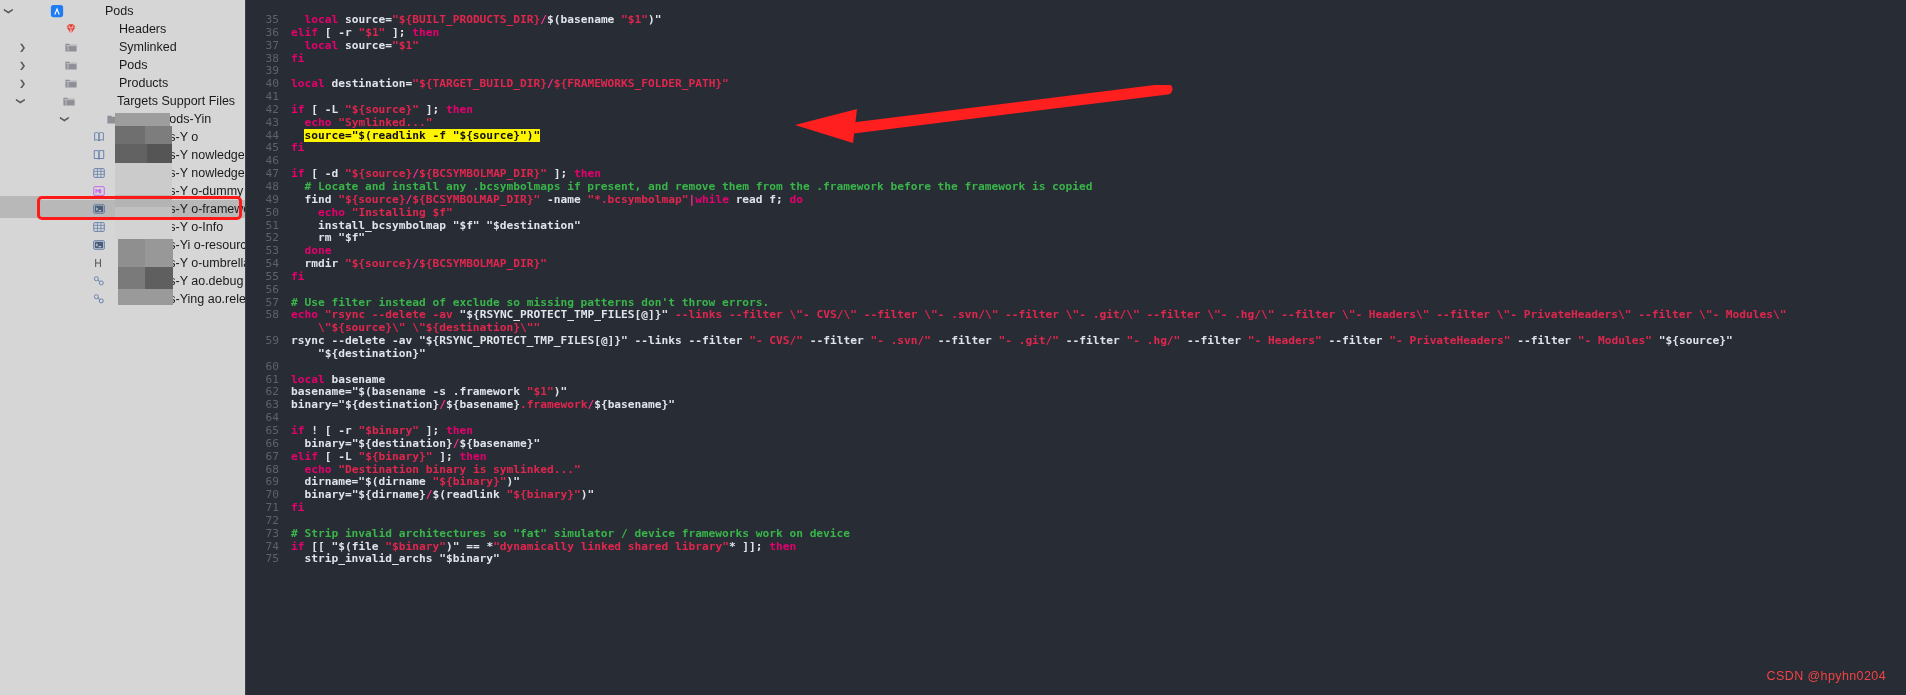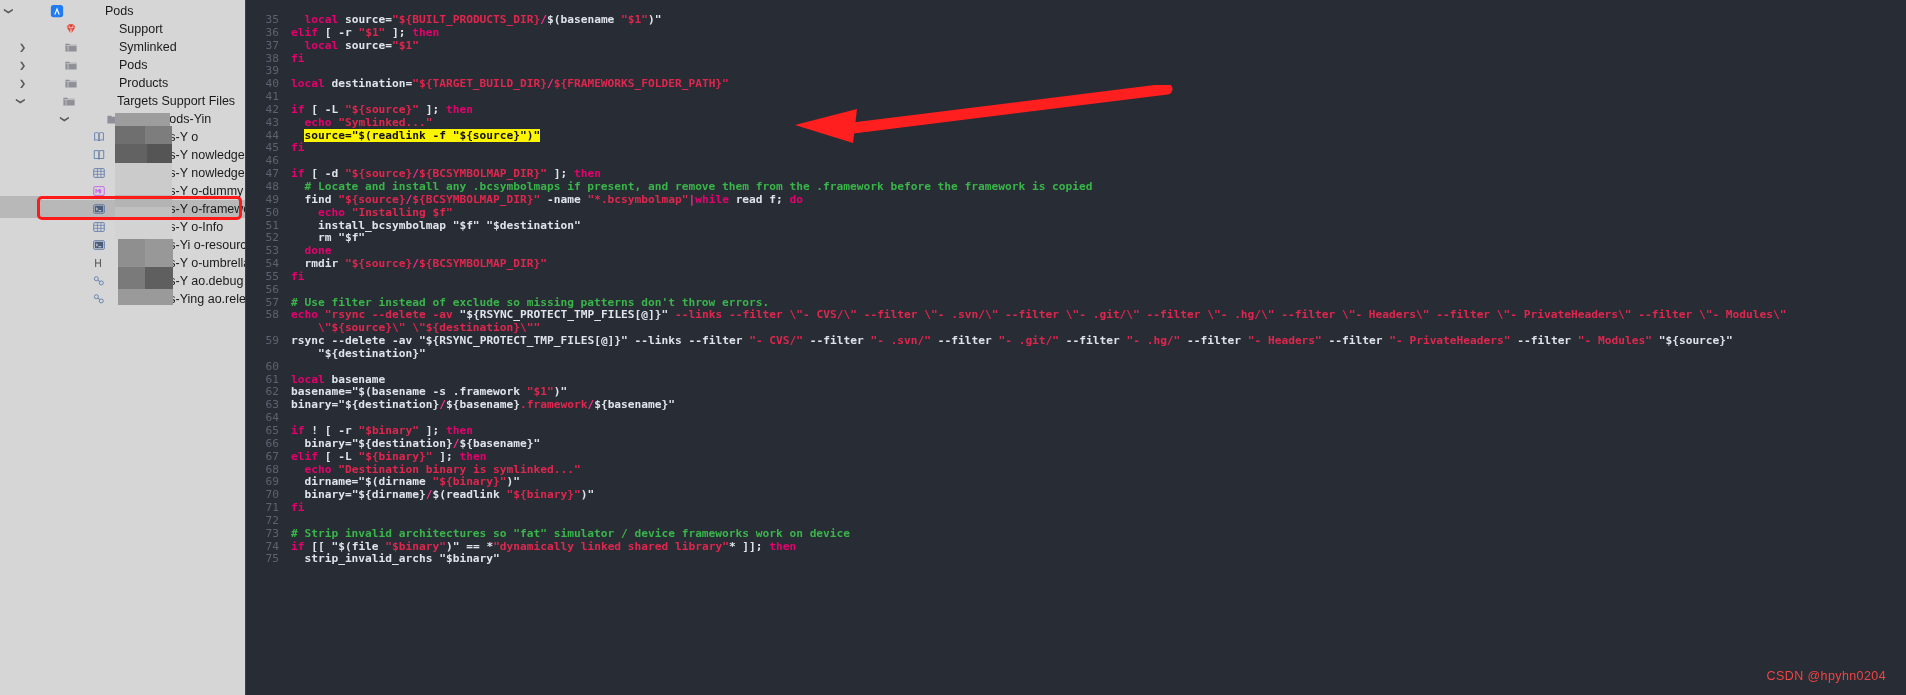--- a/index.html
+++ b/index.html
@@ -156,21 +156,21 @@
           <span class="label">Pods</span>
         </div>
         <div class="row" style="padding-left: 17px;">
           <span class="twisty spacer">&nbsp;</span>
           <span class="ico">
             <svg width="14" height="14" viewBox="0 0 16 16">
               <path d="M3 6 L5 2.6 H11 L13 6 L8 13.4 Z" fill="#e0372b"></path>
               <path d="M3 6 H13 M5 2.6 L6.6 6 L8 13.4 L9.4 6 L11 2.6" stroke="#ffffff" stroke-width="0.6" fill="none"></path>
             </svg>
           </span>
-          <span class="label">Support</span>
+          <span class="label">Headers</span>
         </div>
         <div class="row" style="padding-left: 17px;">
           <span class="twisty">❯</span>
           <span class="ico">
             <svg width="14" height="14" viewBox="0 0 16 16">
               <path d="M1.6 4.2 h4.3 l1.1 1.3 h7.4 v7.6 H1.6 Z" fill="#8f9097"></path>
               <path d="M2.6 6.4 h11.8" stroke="#d6d6d6" stroke-width="0.8"></path>
               <path d="M4.6 6.8 v6" stroke="#d6d6d6" stroke-width="0.8"></path>
             </svg>
           </span>

